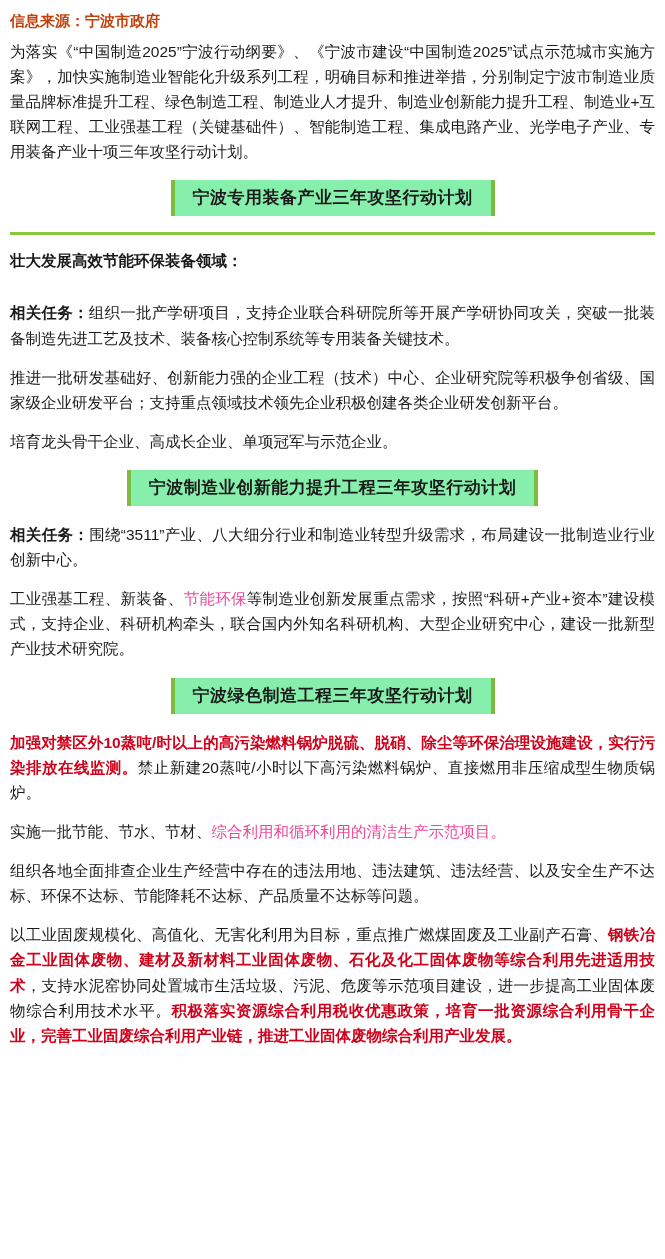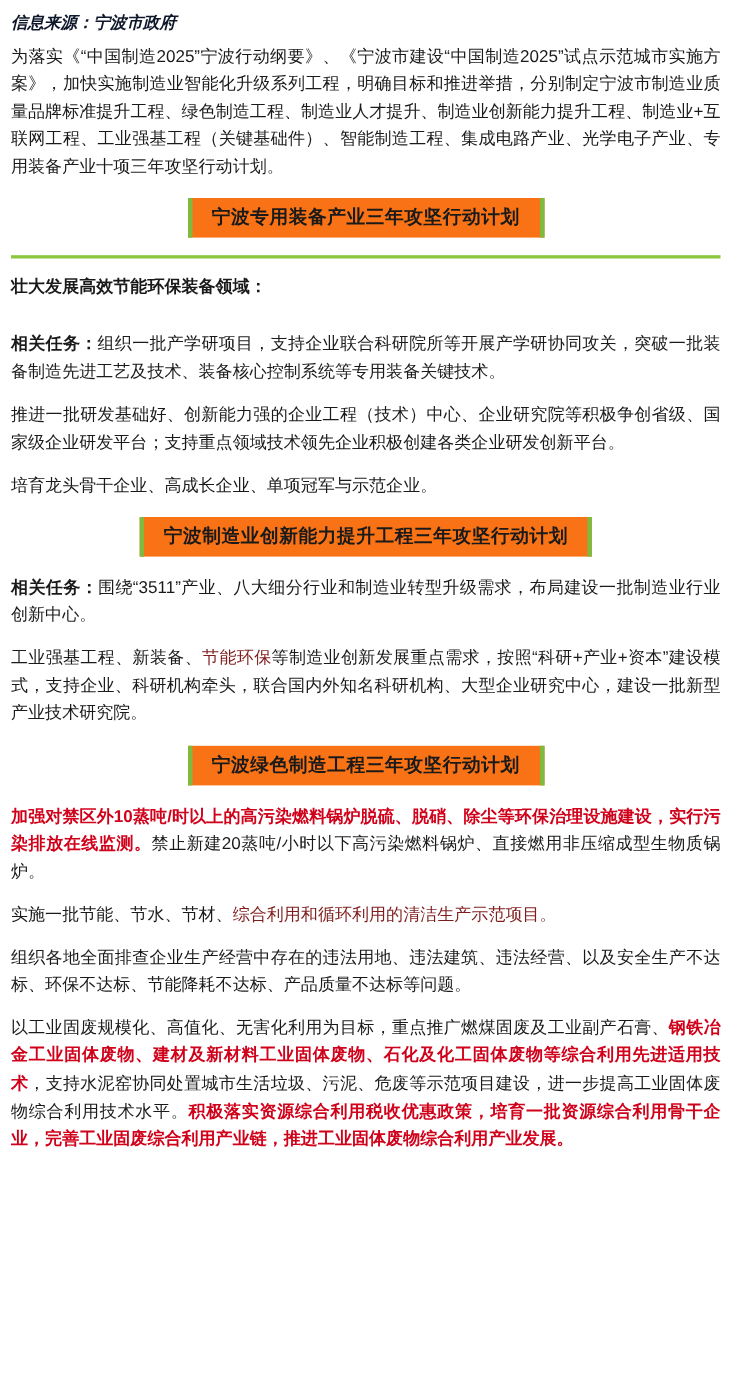--- a/index.html
+++ b/index.html
@@ -13,51 +13,50 @@
     color: #1a1a1a;
   }
   .page {
     width: 665px;
     box-sizing: border-box;
     padding: 8px 10px 14px 10px;
   }
   .source-line {
     font-size: 15px;
     font-weight: bold;
-    color: #0f172a;
+    color: #c2410c;
     margin: 2px 0 6px 0;
     line-height: 1.5;
-    font-style: italic;
   }
   p.para {
     font-size: 15.5px;
     line-height: 1.62;
     margin: 0 0 14px 0;
     text-align: justify;
     color: #1a1a1a;
   }
   .bold {
     font-weight: bold;
   }
   .red {
-    color: #7f1d1d;
+    color: #ec4899;
   }
   .red-bold {
     color: #d0021b;
     font-weight: bold;
   }
   .banner-wrap {
     display: flex;
     justify-content: center;
     margin: 16px 0 16px 0;
     position: relative;
   }
   .banner {
     display: inline-block;
-    background: #f97316;
+    background: #86efac;
     border-left: 4px solid #7cbb3f;
     border-right: 4px solid #7cbb3f;
     padding: 7px 18px 7px 18px;
     font-size: 17px;
     font-weight: bold;
     color: #1a1a1a;
     letter-spacing: 0.5px;
     line-height: 1.3;
   }
   .green-rule {

